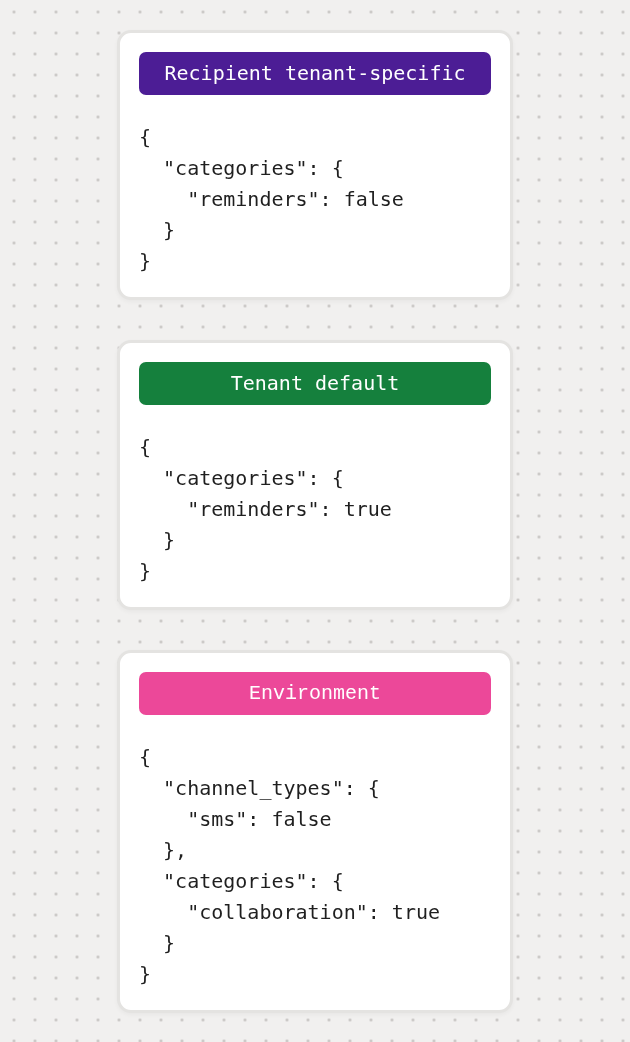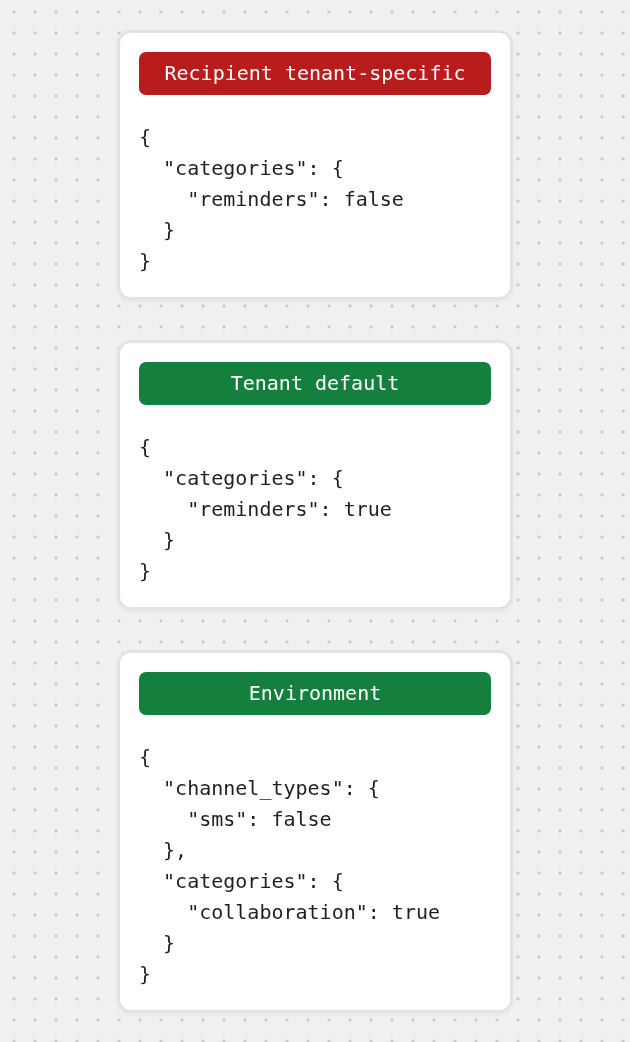--- a/index.html
+++ b/index.html
@@ -53,39 +53,39 @@
     color: #1f1f1f;
     white-space: pre;
   }
 </style>
 </head>
 <body>
 
 <div class="canvas">
 
   <div class="card card-1">
-    <div class="badge" style="background-color: #b91c1c; text-align: center;">Recipient tenant-specific</div>
+    <div class="badge" style="background-color: #4c1d95; text-align: center;">Recipient tenant-specific</div>
     <pre class="code">{
   "categories": {
     "reminders": false
   }
 }</pre>
   </div>
 
   <div class="card card-2">
     <div class="badge" style="background-color: #15803d;">Tenant default</div>
     <pre class="code">{
   "categories": {
     "reminders": true
   }
 }</pre>
   </div>
 
   <div class="card card-3">
-    <div class="badge" style="background-color: #15803d;">Environment</div>
+    <div class="badge" style="background-color: #ec4899; font-family: Liberation Mono, monospace;">Environment</div>
     <pre class="code">{
   "channel_types": {
     "sms": false
   },
   "categories": {
     "collaboration": true
   }
 }</pre>
   </div>
 

